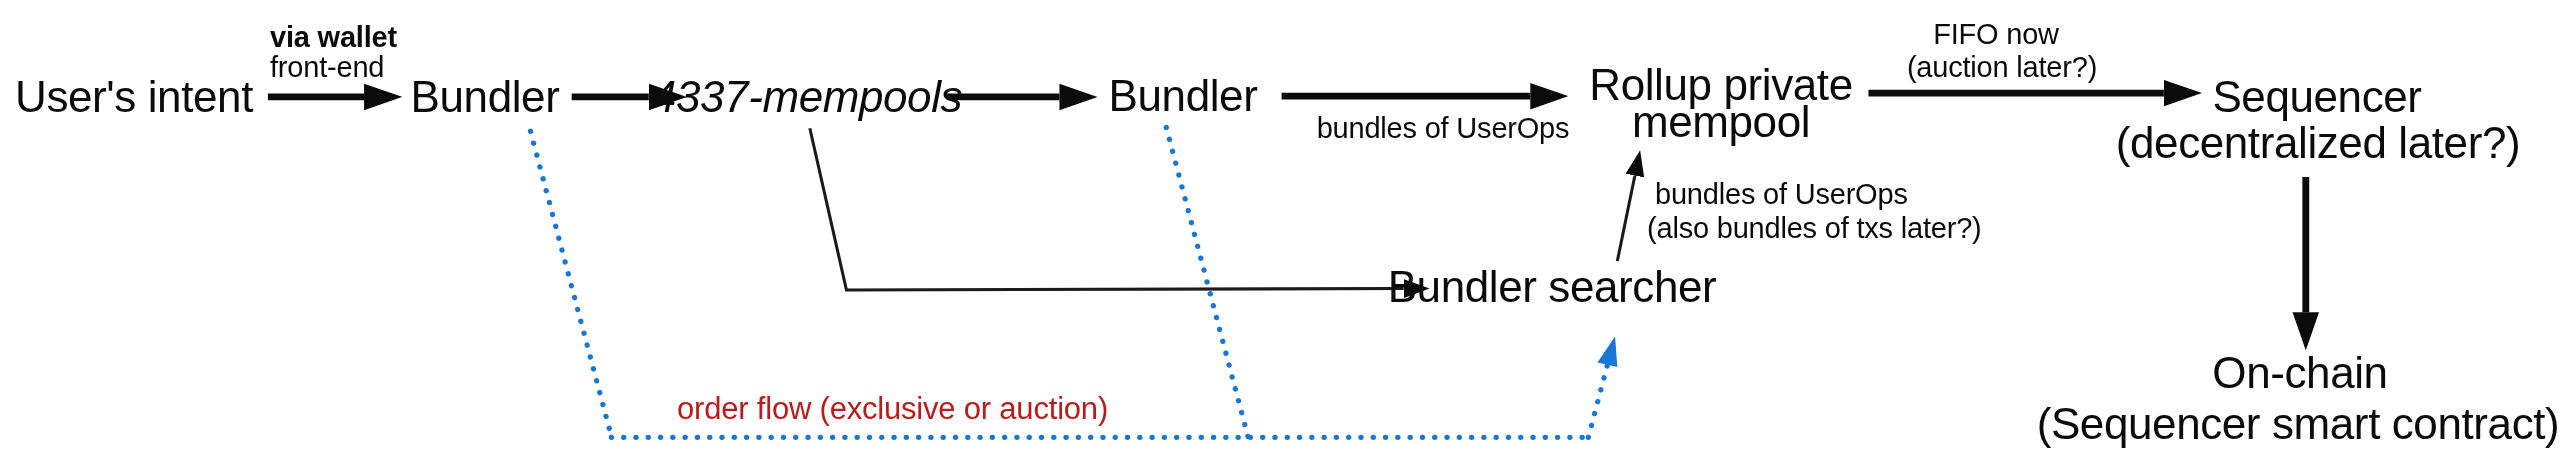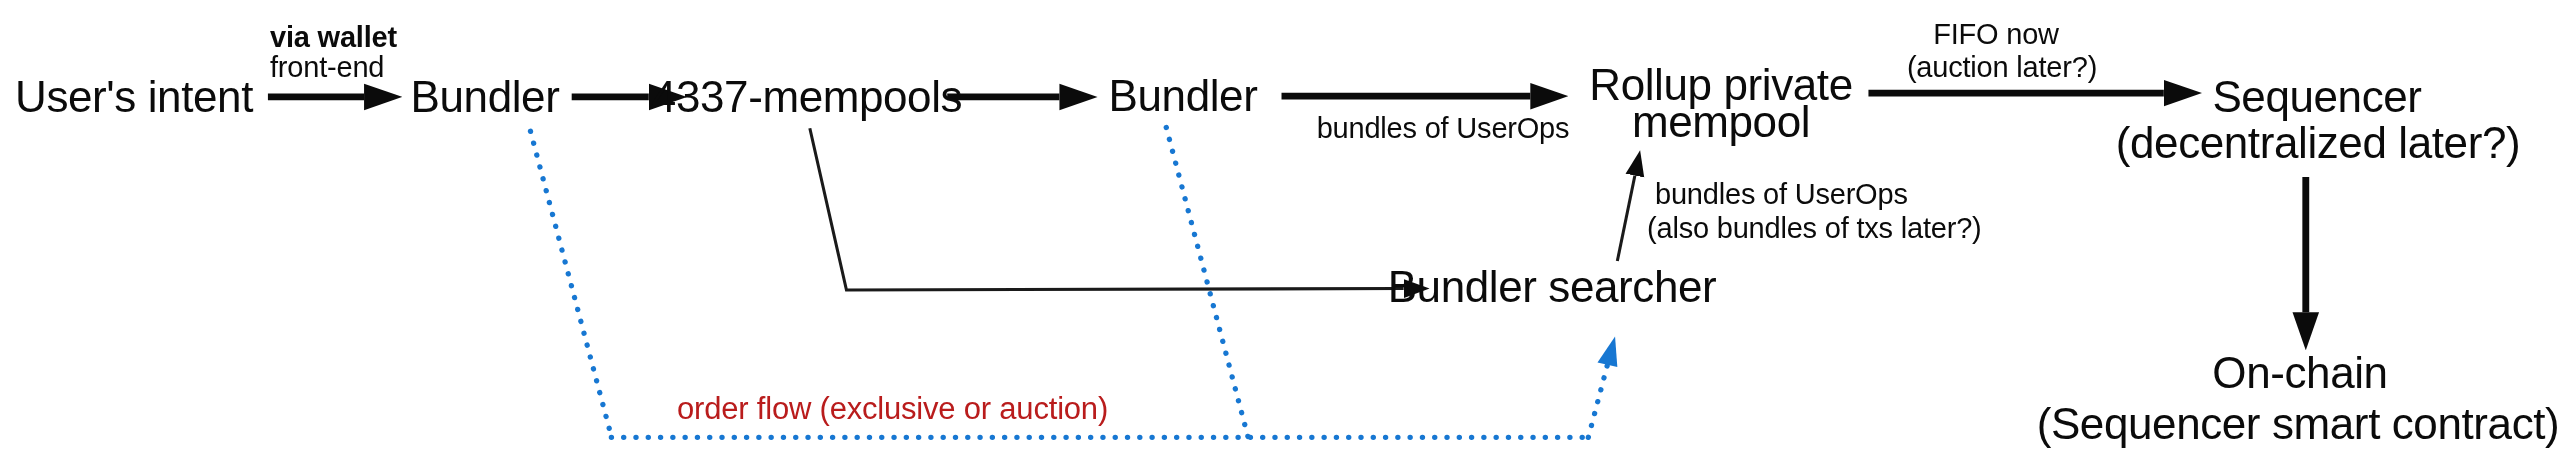--- a/index.html
+++ b/index.html
@@ -54,21 +54,21 @@
       <line x1="800" y1="573" x2="2080" y2="573"></line>
       <line x1="2080" y1="573" x2="2105" y2="478"></line>
     </g>
     <polygon points="2115,441 2118,481 2092,475" fill="#1777d2"></polygon>
   </svg>
 
   <div class="lbl node ctr" style="left:134px;top:97px;">User's intent</div>
 
   <div class="lbl node ctr" style="left:485px;top:97px;">Bundler</div>
 
-  <div class="lbl node ctr" style="left:807px;top:97px;">4337-mempools</div>
+  <div class="lbl node ctr" style="left:807px;top:97px;font-style:italic;">4337-mempools</div>
 
   <div class="lbl node ctr" style="left:1183px;top:96px;">Bundler</div>
 
   <div class="lbl node ctr" style="left:1721px;top:73px;margin-top:12px;">Rollup private</div>
   <div class="lbl node ctr" style="left:1721px;top:122px;">mempool</div>
 
   <div class="lbl node ctr" style="left:2318px;top:143px;">(decentralized later?)</div>
   <div class="lbl node ctr" style="left:2317px;top:97px;">Sequencer</div>
 
   <div class="lbl node ctr" style="left:1552px;top:287px;">Bundler searcher</div>

